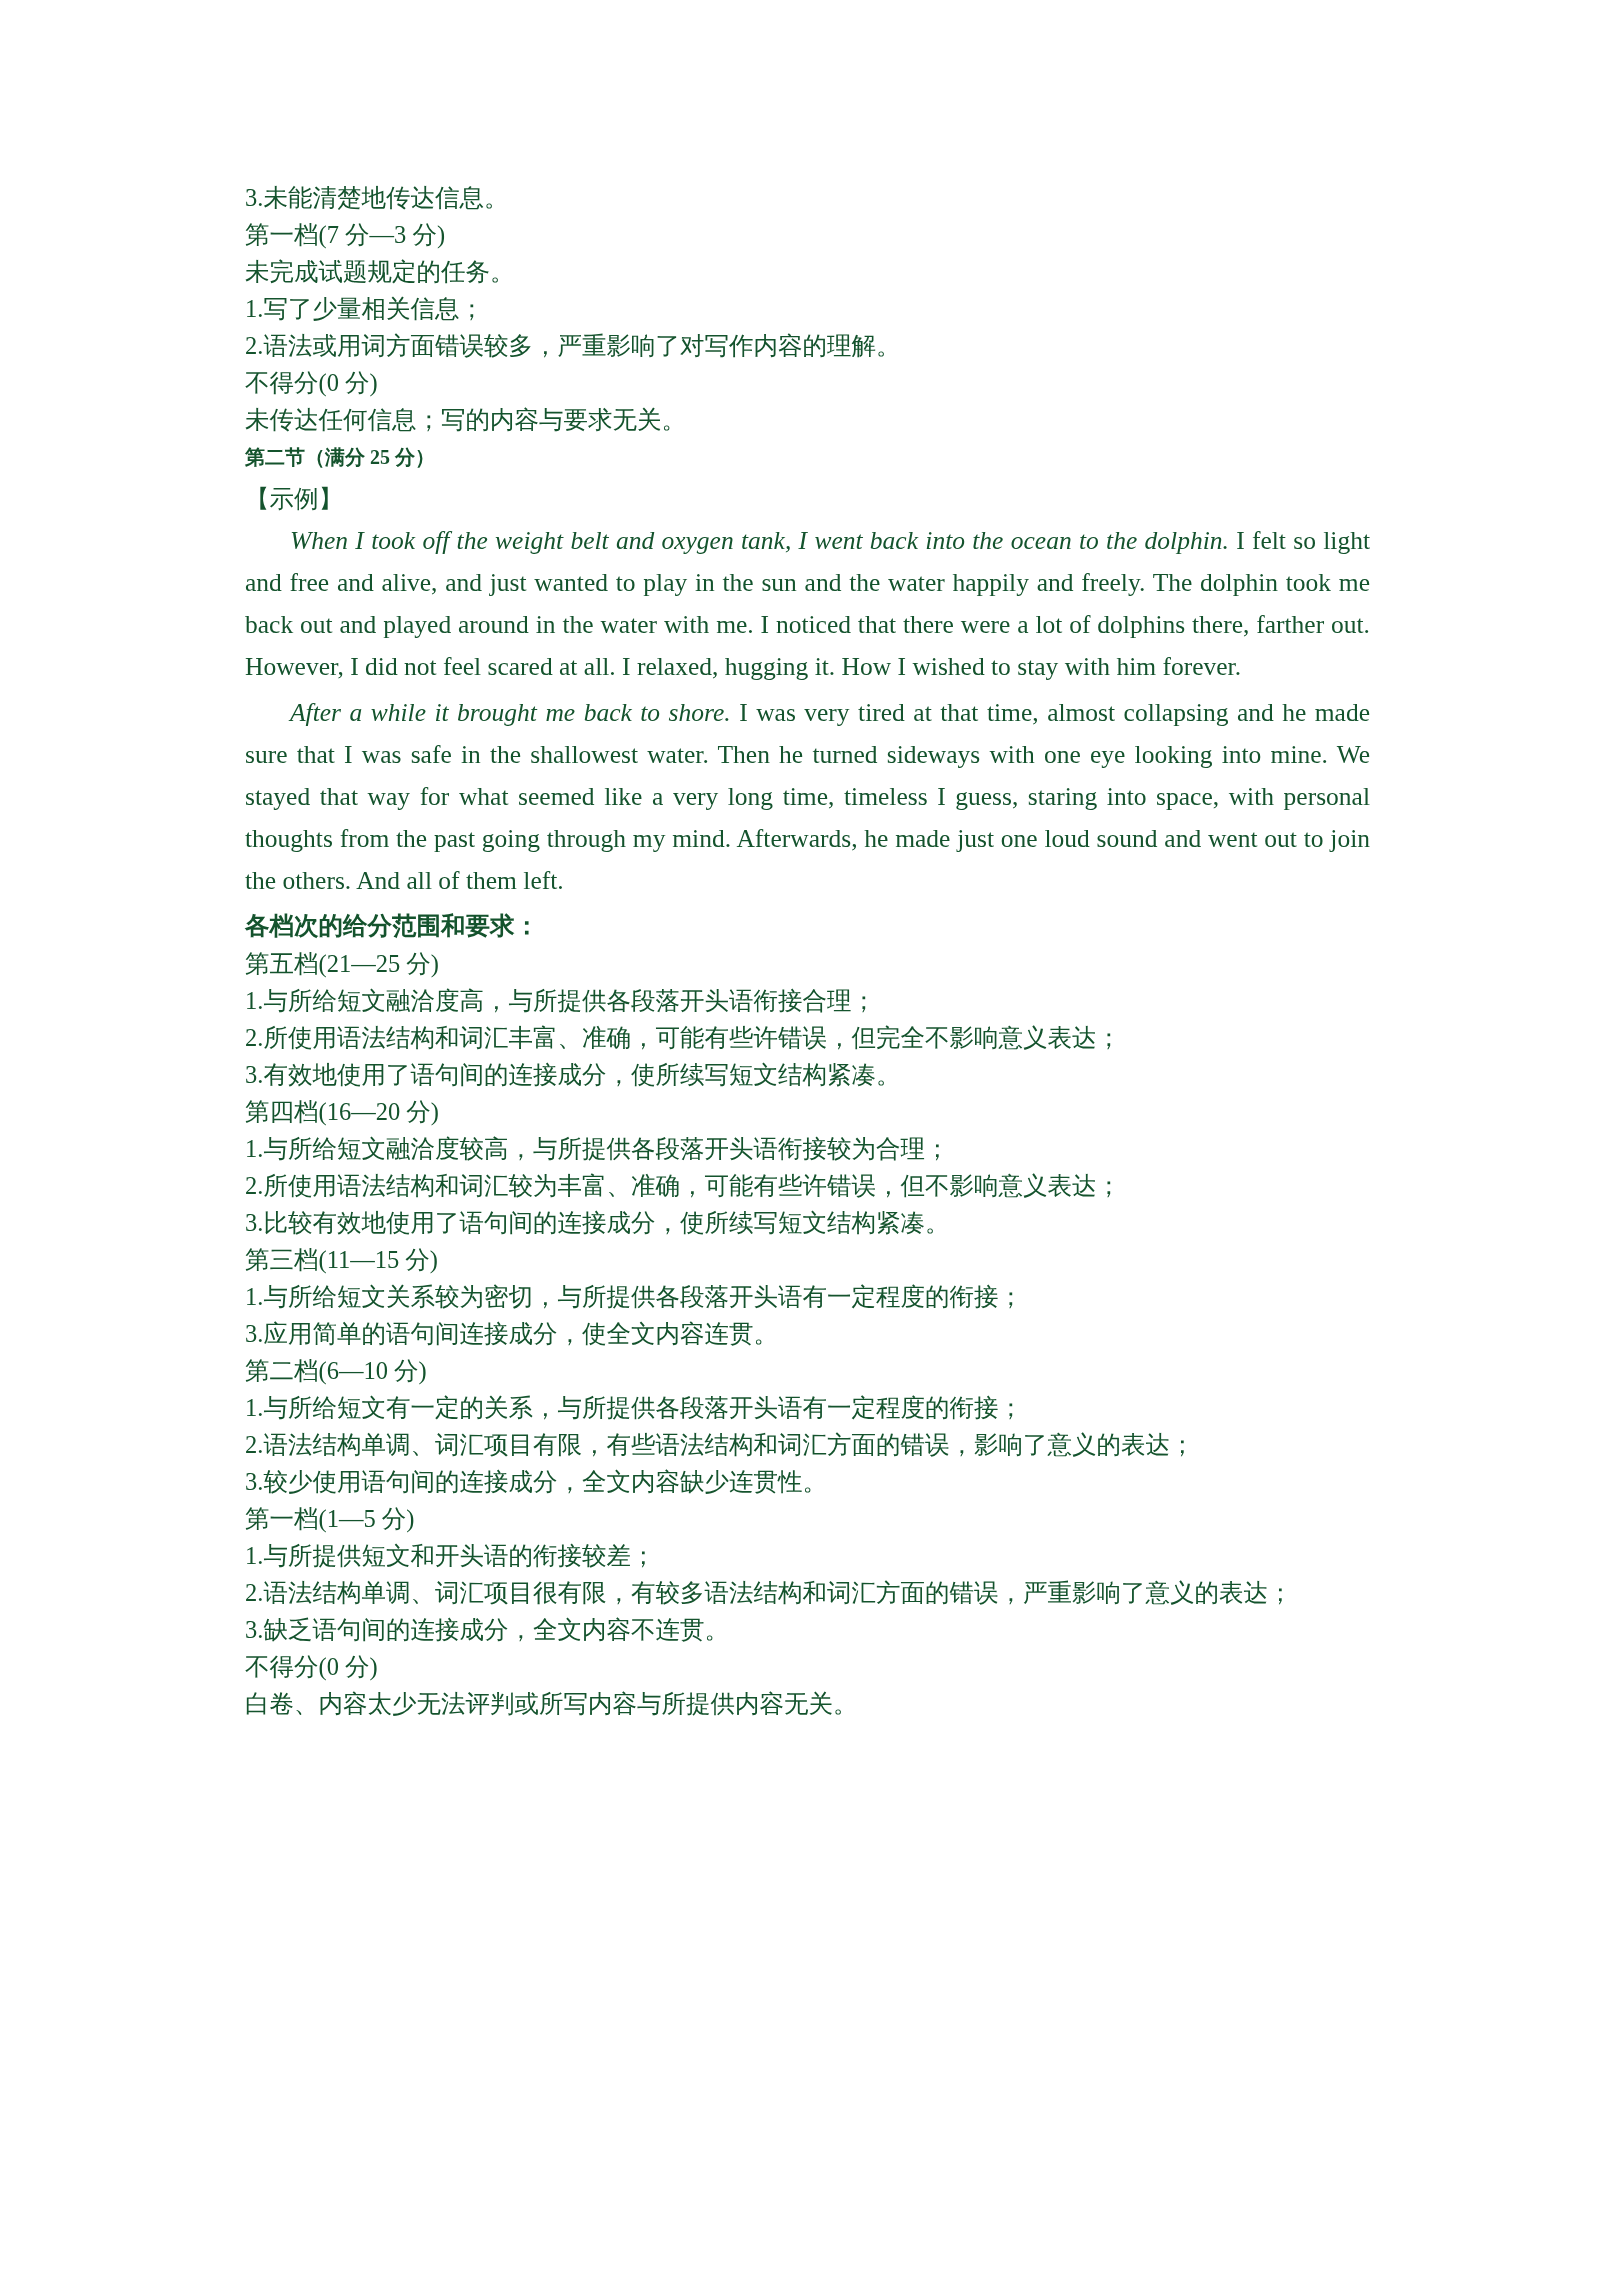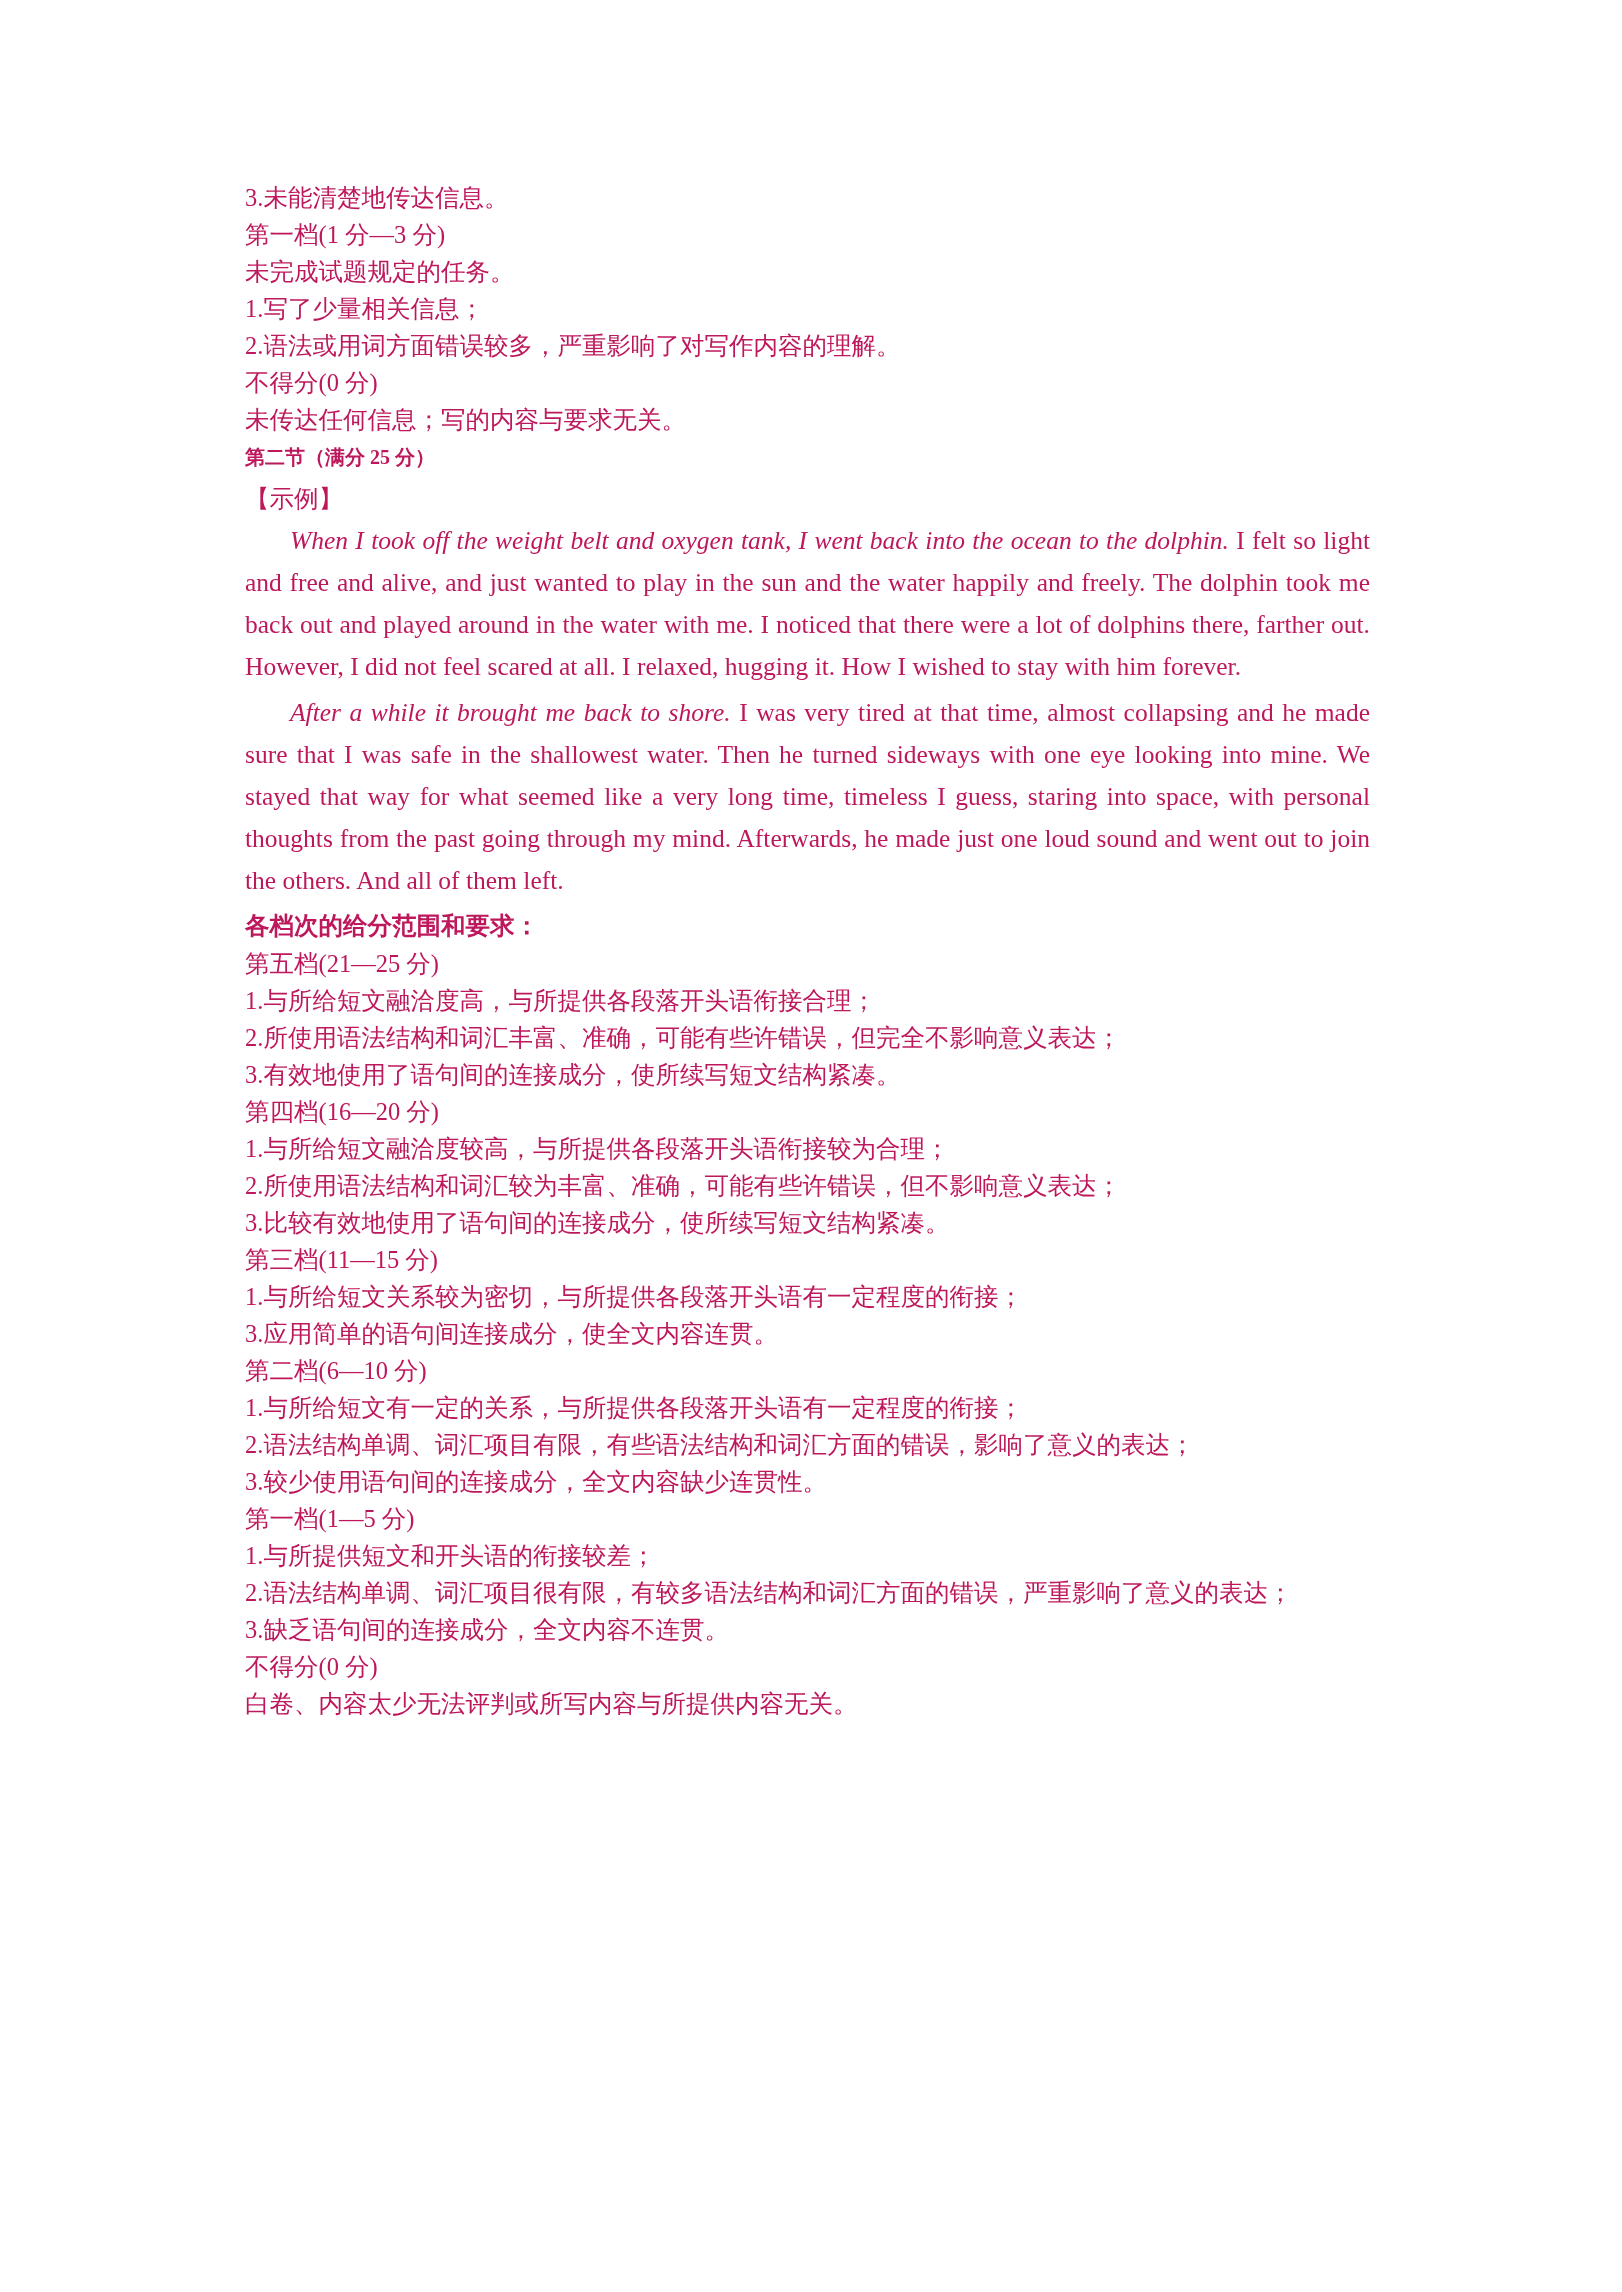--- a/index.html
+++ b/index.html
@@ -6,21 +6,21 @@
     margin: 0;
     padding: 0;
     background: #ffffff;
   }
   .page {
     position: relative;
     width: 1622px;
     height: 2169px;
     background: #ffffff;
     font-family: "Liberation Serif", "DejaVu Serif", serif;
-    color: #be185d;
+    color: #14532d;
     overflow: hidden;
   }
   .content {
     position: absolute;
     left: 245px;
     top: 179px;
     width: 1125px;
   }
   .cn-line {
     font-size: 24.5px;
@@ -53,21 +53,21 @@
     font-weight: bold;
   }
 </style>
 </head>
 <body>
 
 <div class="page">
   <div class="content">
 
     <div class="cn-line">3.未能清楚地传达信息。</div>
-    <div class="cn-line">第一档(1 分—3 分)</div>
+    <div class="cn-line">第一档(7 分—3 分)</div>
     <div class="cn-line">未完成试题规定的任务。</div>
     <div class="cn-line">1.写了少量相关信息；</div>
     <div class="cn-line">2.语法或用词方面错误较多，严重影响了对写作内容的理解。</div>
     <div class="cn-line">不得分(0 分)</div>
     <div class="cn-line">未传达任何信息；写的内容与要求无关。</div>
 
     <div class="section-title">第二节（满分 25 分）</div>
     <div class="example-label">【示例】</div>
 
     <p class="essay-para"><span class="lead">When I took off the weight belt and oxygen tank, I went back into the ocean to the dolphin.</span><span> I felt so light and free and alive, and just wanted to play in the sun and the water happily and freely. The dolphin took me back out and played around in the water with me. I noticed that there were a lot of dolphins there, farther out. However, I did not feel scared at all. I relaxed, hugging it. How I wished to stay with him forever.</span></p>

